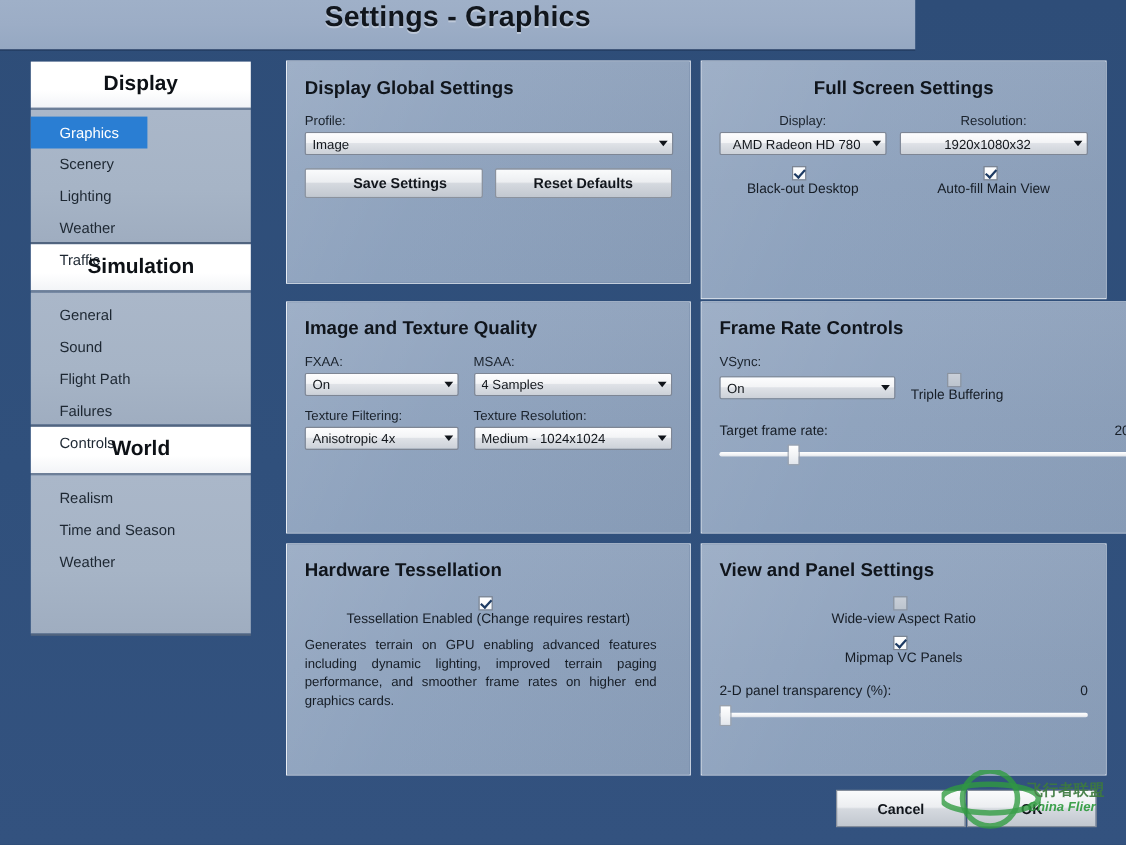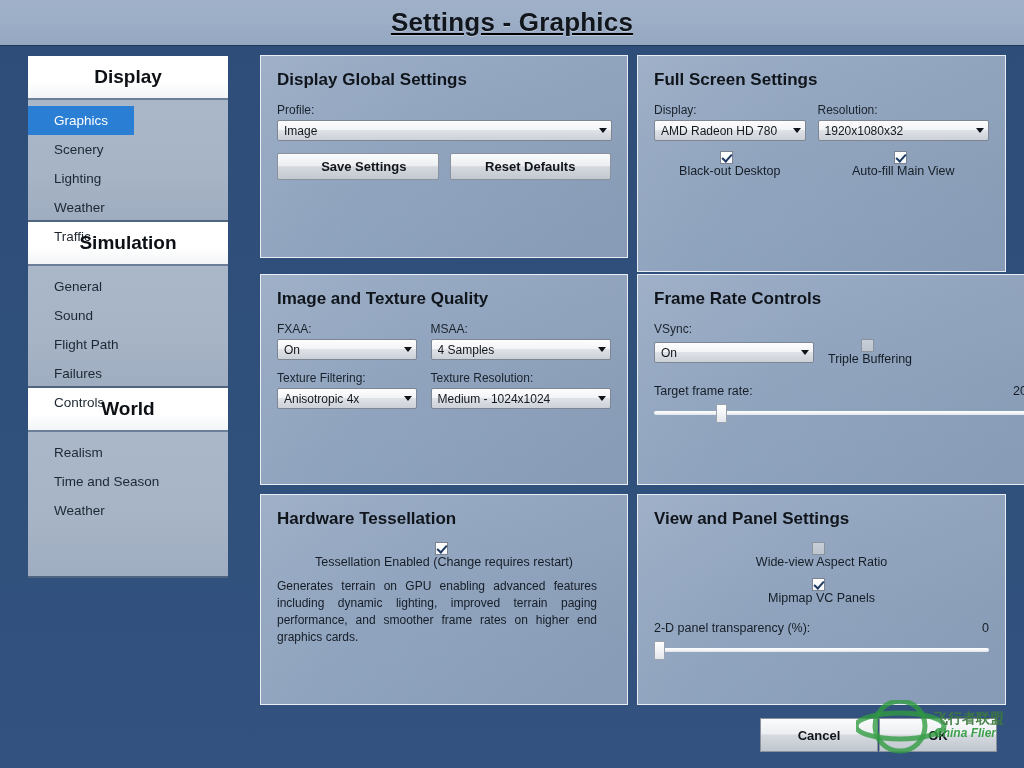--- a/index.html
+++ b/index.html
@@ -23,28 +23,26 @@
     width: 1024px;
     height: 768px;
     background: linear-gradient(to bottom, #2e4d78 0%, #30507c 55%, #33527f 100%);
     overflow: hidden;
   }
 
   
   .titlebar {
     position: absolute;
     left: 0; top: 0;
-    width: 1024px;
+    width: 832px;
     height: 46px;
     background: linear-gradient(to bottom, #9fb0c8 0%, #9cadc6 50%, #95a8c2 100%);
     border-bottom: 1px solid #20375a;
     display: flex;
-    align-items: center;
     justify-content: center;
-    text-decoration: underline;
   }
   .titlebar-text {
     font-size: 26px;
     font-weight: bold;
     color: #11161d;
     letter-spacing: 0.2px;
     text-shadow: 0 1px 0 rgba(255,255,255,0.35);
   }
 
   
@@ -102,21 +100,21 @@
   .panel-inner {
     position: absolute;
     inset: 0;
     background:
       linear-gradient(115deg, rgba(255,255,255,0.10) 0%, rgba(255,255,255,0.02) 38%, rgba(0,0,0,0.03) 100%),
       linear-gradient(to bottom, #94a7c1 0%, #8ea2bd 52%, #8ba0bc 100%);
     padding: 14px 16px;
   }
 
   .p-tl { left: 260px; top: 55px; width: 368px; height: 203px; }
-  .p-tr { left: 637px; top: 55px; width: 369px; height: 217px; }
+  .p-tr { left: 637px; top: 55px; width: 369px; height: 217px; text-align: center; }
   .p-ml { left: 260px; top: 274px; width: 368px; height: 211px; }
   .p-mr { left: 637px; top: 274px; width: 407px; height: 211px; }
   .p-bl { left: 260px; top: 494px; width: 368px; height: 211px; }
   .p-br { left: 637px; top: 494px; width: 369px; height: 211px; }
 
   .panel-title {
     font-size: 17px;
     font-weight: bold;
     color: #10151c;
     margin-bottom: 13px;

